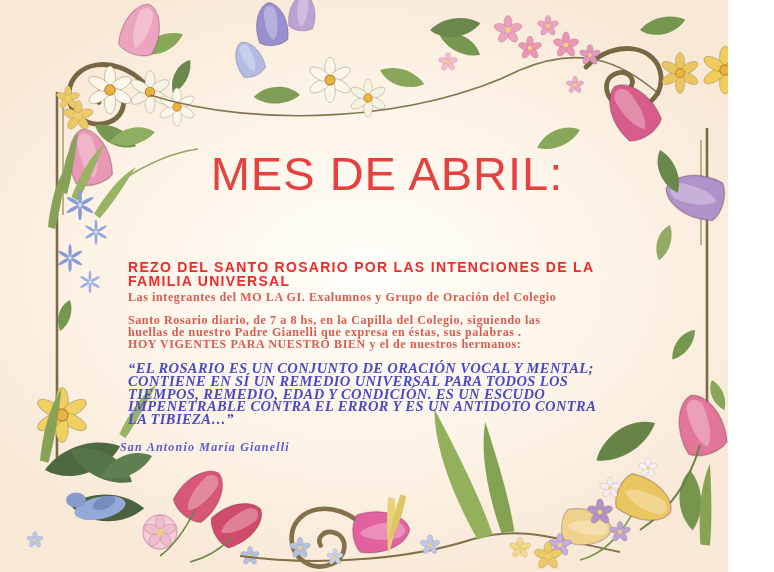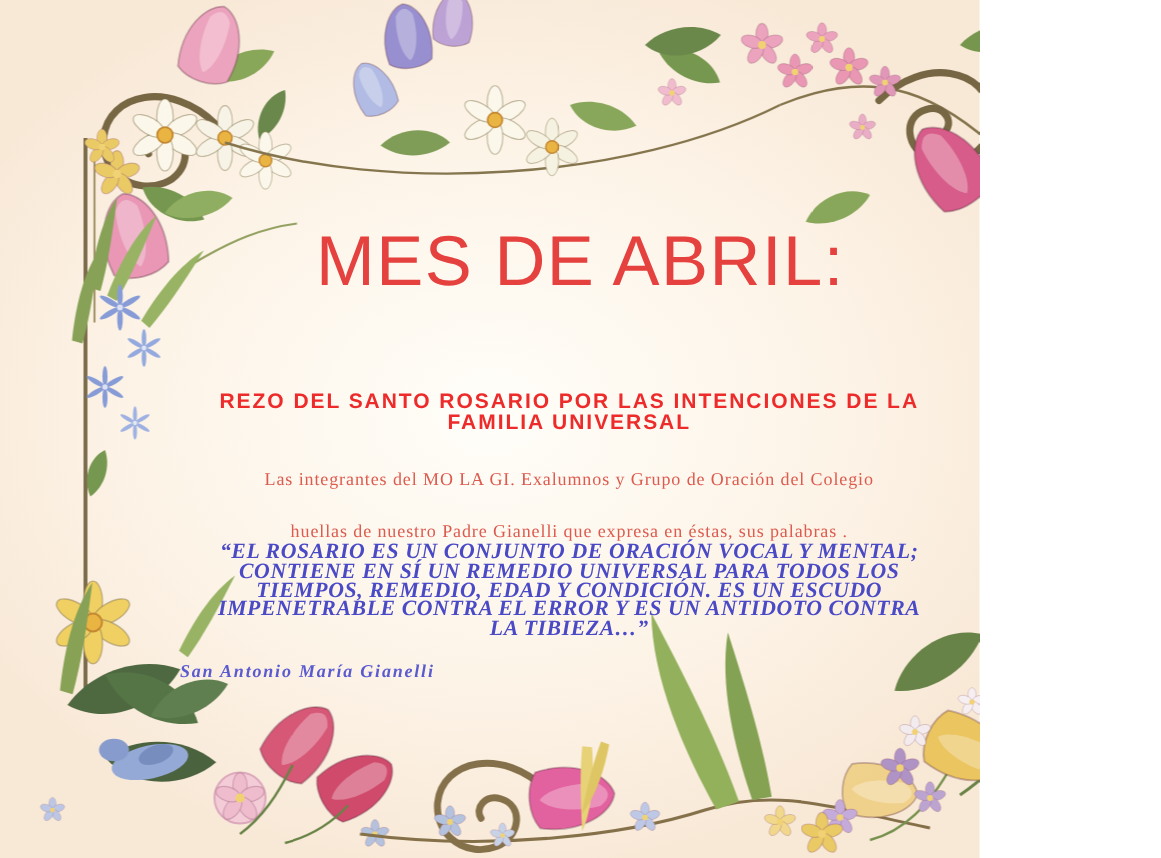--- a/index.html
+++ b/index.html
@@ -1,36 +1,36 @@
 <!DOCTYPE html>
 <html style="--background: #f8e8d6; --title_red: #e5413e; --heading_red: #ee2b2b; --body_red: #dd5a4e; --quote_blue: #4a4ac6; --signature_blue: #5b5bd0;"><head>
 <meta charset="utf-8">
 <style>
   html,body{margin:0;padding:0;}
   .page{
-    position:relative;width:653px;height:572px;overflow:hidden;
+    position:relative;width:728px;height:572px;overflow:hidden;
     background:radial-gradient(ellipse 62% 55% at 50% 48%, #fffef9 0%, #fdf4e8 55%, var(--background) 100%);
     font-family:"Liberation Sans",sans-serif;
   }
   .border-art{position:absolute;left:0;top:0;width:774px;height:572px;}
   .text-layer{position:absolute;left:0;top:0;width:774px;height:572px;}
-  .line{position:absolute;left:112px;width:535px;text-align:center;white-space:nowrap;}
+  .line{position:absolute;left:128px;width:535px;white-space:nowrap;}
   .title{
     position:absolute;left:0;top:146px;width:774px;text-align:center;
     font-size:47px;letter-spacing:1px;color:var(--title_red);
     font-family:"Liberation Sans",sans-serif;
   }
   .heading-line{
     font-family:"Liberation Sans",sans-serif;font-weight:bold;
     font-size:14px;line-height:14px;letter-spacing:1.3px;color:var(--heading_red);
   }
   .heading-1{top:260px;} .heading-2{top:274px;}
   .body-line{
-    font-family:"Liberation Serif",serif;font-weight:normal;
-    font-size:12px;line-height:11.6px;letter-spacing:0.6px;color:var(--body_red);margin-top:22px;
+    font-family:"Liberation Serif",serif;font-weight:bold;
+    font-size:12px;line-height:11.6px;letter-spacing:0.6px;color:var(--body_red);
   }
   .body-0{top:292px;} .body-1{top:304px;} .body-2{top:315px;}
   .body-3{top:327px;} .body-4{top:339px;}
   .quote-line{
     font-family:"Liberation Serif",serif;font-weight:bold;font-style:italic;
     font-size:14.5px;line-height:12.8px;letter-spacing:0.4px;color:var(--quote_blue);
   }
   .quote-0{top:362px;} .quote-1{top:375px;} .quote-2{top:388px;}
   .quote-3{top:400px;} .quote-4{top:413px;}
   .signature{
@@ -220,21 +220,23 @@
     </g>
   </svg>
 
   <div class="text-layer">
     <div class="title">MES DE ABRIL:</div>
 
     <div class="line heading-line heading-1">REZO DEL SANTO ROSARIO POR LAS INTENCIONES DE LA</div>
     <div class="line heading-line heading-2">FAMILIA UNIVERSAL</div>
 
     <div class="line body-line body-0">Las integrantes del MO LA GI. Exalumnos y Grupo de Oración del Colegio</div>
+    <div class="line body-line body-2">Santo Rosario diario, de 7 a 8 hs, en la Capilla del Colegio, siguiendo las</div>
     <div class="line body-line body-3">huellas de nuestro Padre Gianelli que expresa en éstas, sus palabras .</div>
+    <div class="line body-line body-4">HOY VIGENTES PARA NUESTRO BIEN y el de nuestros hermanos:</div>
 
     <div class="line quote-line quote-0">“EL ROSARIO ES UN CONJUNTO DE ORACIÓN VOCAL Y MENTAL;</div>
     <div class="line quote-line quote-1">CONTIENE EN SÍ UN REMEDIO UNIVERSAL PARA TODOS LOS</div>
     <div class="line quote-line quote-2">TIEMPOS, REMEDIO, EDAD Y CONDICIÓN. ES UN ESCUDO</div>
     <div class="line quote-line quote-4">LA TIBIEZA…”</div>
     <div class="line quote-line quote-3">IMPENETRABLE CONTRA EL ERROR Y ES UN ANTIDOTO CONTRA</div>
 
     <div class="signature">San Antonio María Gianelli</div>
   </div>
 </div>

